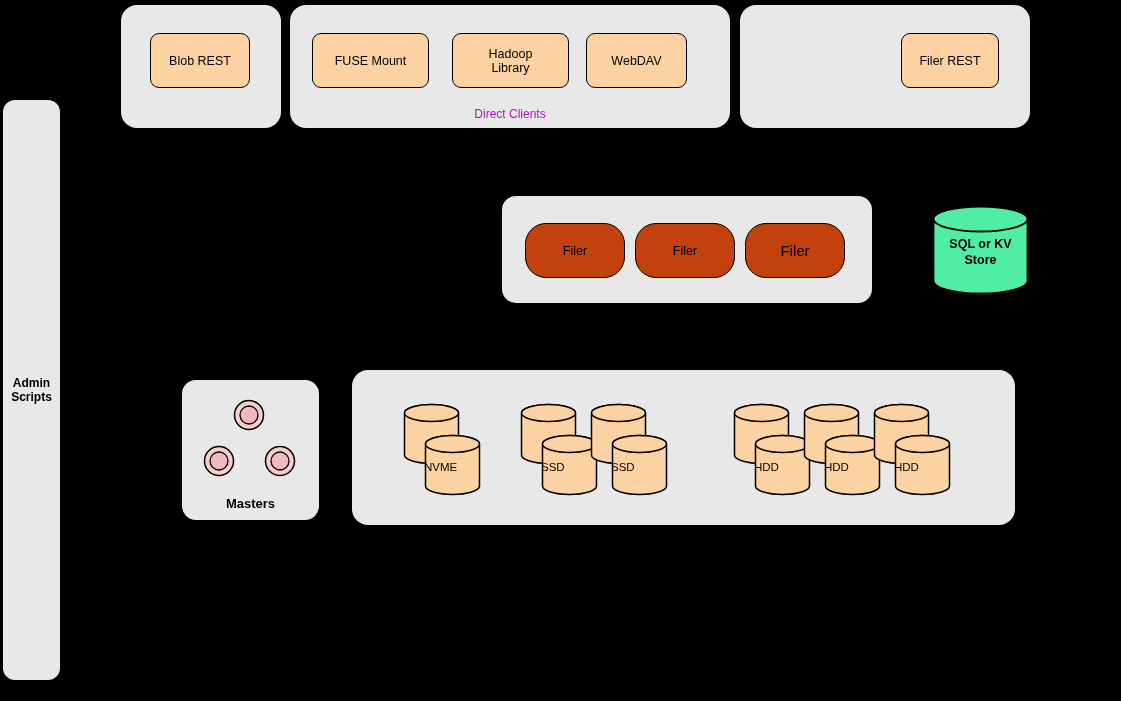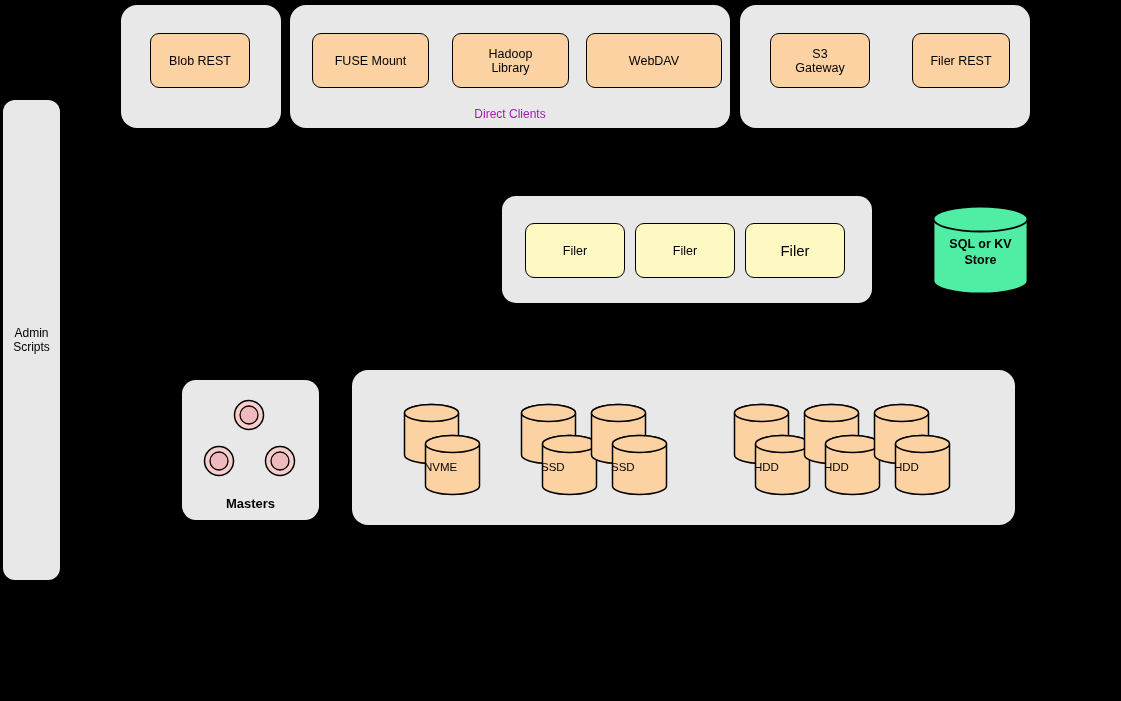--- a/index.html
+++ b/index.html
@@ -11,27 +11,27 @@
   .panel-label {
     position:absolute; left:0; right:0; bottom:7px; text-align:center;
     font-size:12px; color:#a21caf;
   }
   .node {
     position:absolute; display:flex; align-items:center; justify-content:center;
     border:1.6px solid #000; border-radius:9px; font-size:12.5px; text-align:center;
     box-sizing:border-box; padding:16px;
   }
   .orange { background:#fcd2a3; }
-  .green  { background:#fef9c3; }
+  .green  { background:#c2410c;border-radius:21px; }
   .filer-node-3 { font-size:15px; }
   .admin-bar {
-    position:absolute; left:3px; top:100px; width:57px; height:480px;
+    position:absolute; left:3px; top:100px; width:57px; height:580px;
     background:#e8e8e8; border-radius:12px;
     display:flex; align-items:center; justify-content:flex-end;
-    text-align:center; font-weight:normal; font-size:12px; line-height:1.2;
+    text-align:center; font-weight:bold; font-size:12px; line-height:1.2;
   }
   .masters-label {
     position:absolute; left:0; right:0; bottom:9px; text-align:center;
     font-weight:bold; font-size:13px;
   }
   .master-node { position:absolute; width:32px; height:32px; }
   .cyl { position:absolute; }
   .cyl-label {
     position:absolute; left:0; right:0; top:27px; text-align:left;
     font-size:11.5px; color:#000;
@@ -52,27 +52,26 @@
 
 <div class="stage">
 
   <div class="panel" style="left:121px;top:5px;width:160px;height:123px">
     <div class="node orange" style="left:29px;top:28px;width:100px;height:55px">Blob REST</div>
   </div>
 
   <div class="panel" style="left:290px;top:5px;width:440px;height:123px">
     <div class="node orange" style="left:22px;top:28px;width:117px;height:55px">FUSE Mount</div>
     <div class="node orange" style="left:162px;top:28px;width:117px;height:55px">Hadoop Library</div>
-    <div class="node orange" style="left:296px;top:28px;width:136px;height:55px">WebDAV</div>
+    <div class="node orange" style="left:296px;top:28px;width:101px;height:55px">WebDAV</div>
     <div class="panel-label">Direct Clients</div>
   </div>
 
   <div class="panel" style="left:740px;top:5px;width:290px;height:123px">
-    <div class="node orange" style="left:30px;top:28px;width:100px;height:55px">S3 Gateway</div>
-    <div class="node orange" style="left:172px;top:28px;width:98px;height:55px">Filer REST</div>
+    <div class="node orange" style="left:161px;top:28px;width:98px;height:55px">Filer REST</div>
   </div>
 
   <div class="admin-bar">
     <span>Admin Scripts</span>
   </div>
 
   <div class="panel" style="left:502px;top:196px;width:370px;height:107px;border-radius:14px">
     <div class="node green" style="left:23px;top:27px;width:100px;height:55px">Filer</div>
     <div class="node green" style="left:133px;top:27px;width:100px;height:55px">Filer</div>
     <div class="node green filer-node-3" style="left:243px;top:27px;width:100px;height:55px">Filer</div>

